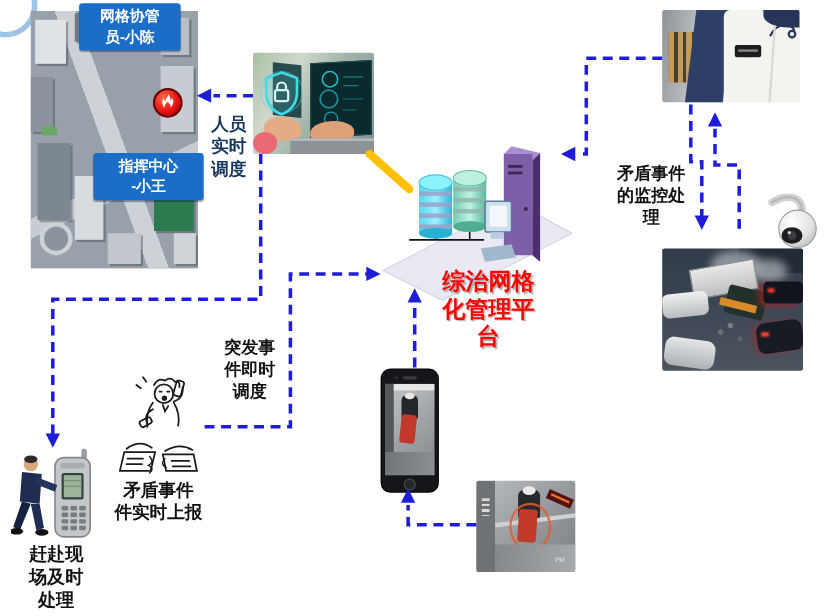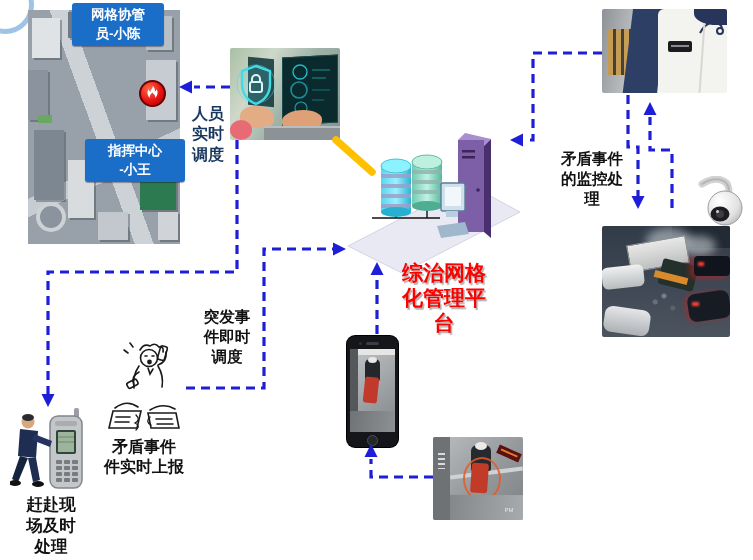--- a/index.html
+++ b/index.html
@@ -31,21 +31,21 @@
          background:linear-gradient(180deg,#323c49 0%,#3c4653 45%,#4c545e 100%);}
   
   #elev{left:433px;top:437px;width:90px;height:83px;z-index:3;
         background:linear-gradient(135deg,#bcbfc1 0%,#94989a 55%,#7d8184 100%);}
   
   #phone{left:347px;top:336px;width:51px;height:111px;z-index:4;background:#141619;
          border-radius:8px;box-shadow:0 0 0 1px #000;}
   #phone .screen{position:absolute;left:3px;top:13px;width:45px;height:83px;
          background:linear-gradient(140deg,#c3c6c8 0%,#9a9ea0 60%,#83878a 100%);overflow:hidden;}
   
-  #ptitle{left:394px;top:261px;width:100px;font-size:21px;font-weight:800;color:#ff0000;
+  #ptitle{left:394px;top:245px;width:100px;font-size:21px;font-weight:800;color:#ff0000;
           line-height:1.18;text-shadow:1.5px 1.5px 1px rgba(110,110,110,.55);z-index:6;}
   #overlay{position:absolute;left:0;top:0;z-index:5;pointer-events:none;}
   .under{z-index:1;}
 </style>
 </head>
 <body>
 
 <div id="stage">
 
   <div class="abs" style="left:-24px;top:-24px;width:48px;height:48px;border:5px solid #9dc3e6;border-radius:50%;z-index:1;"></div>

